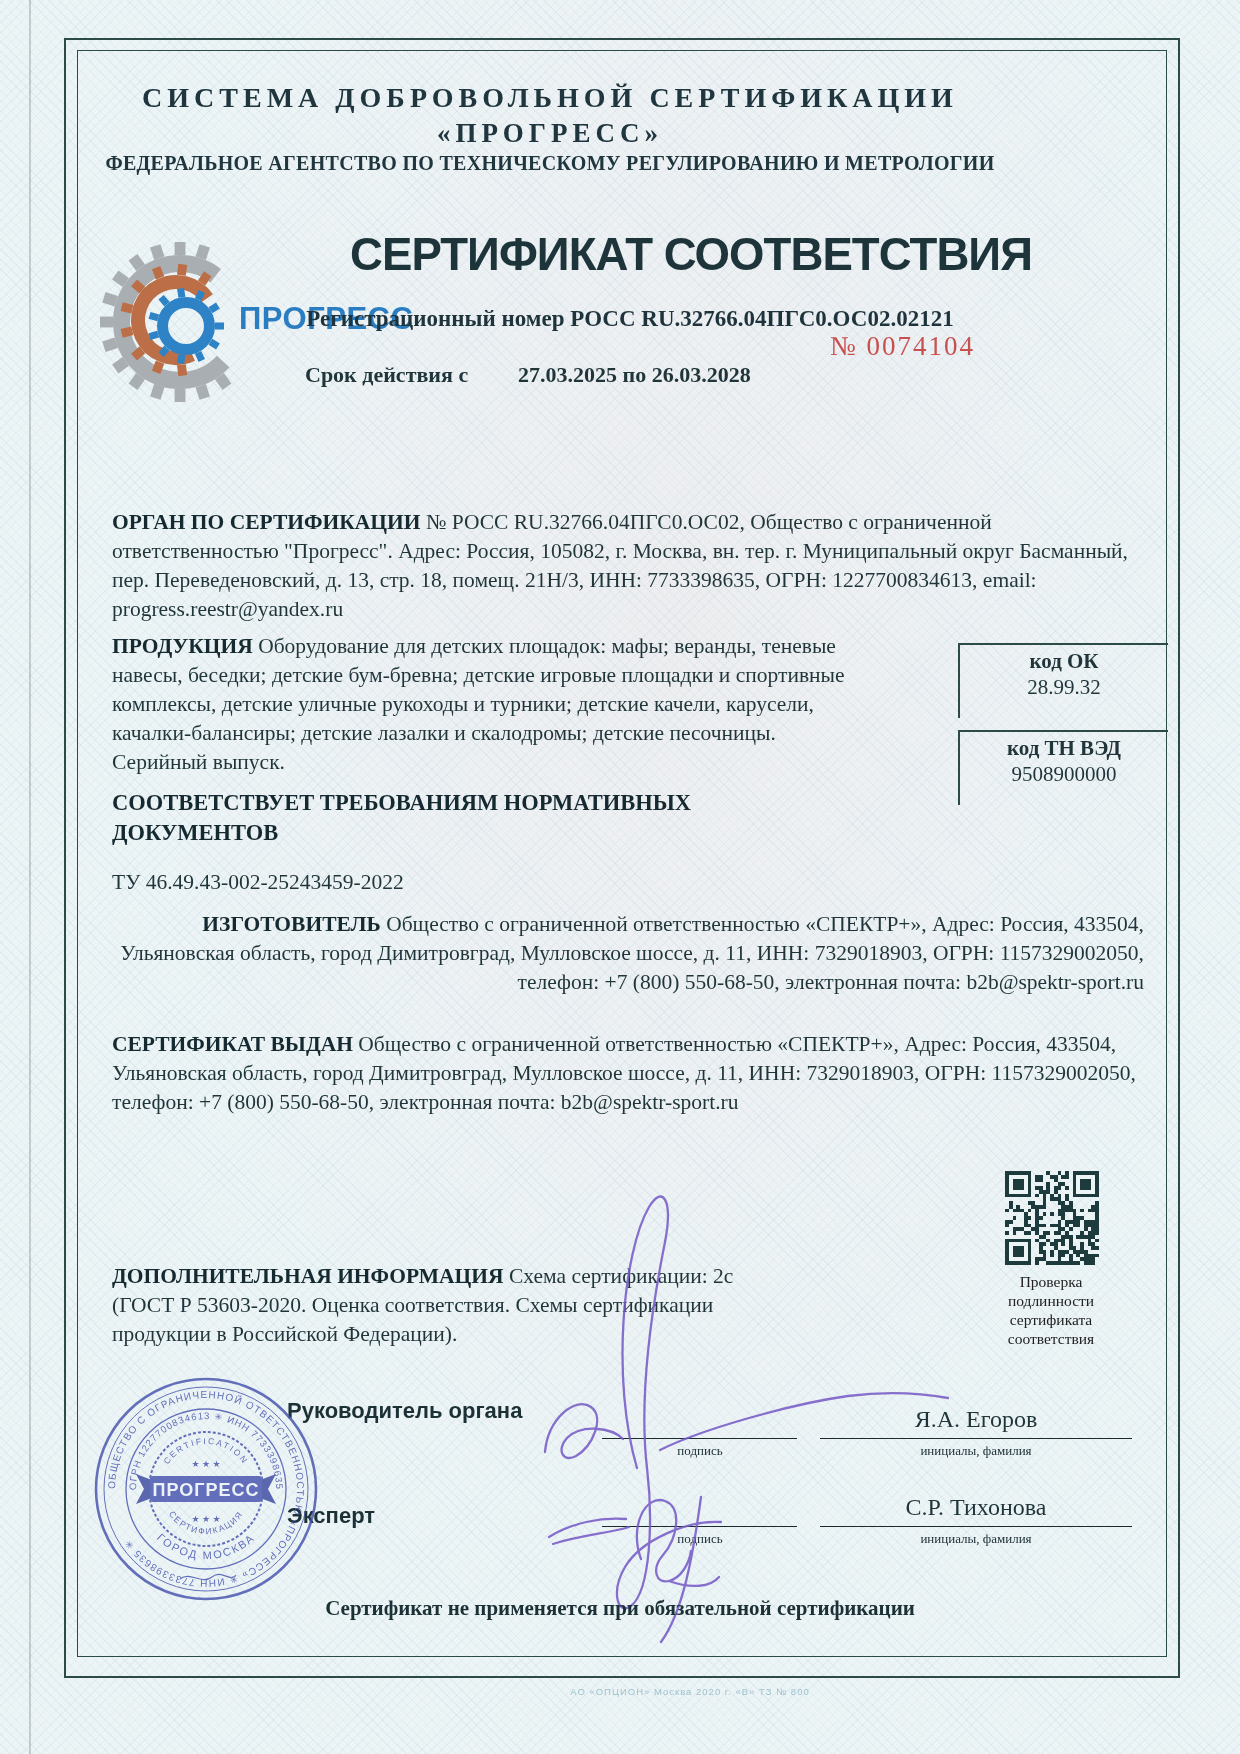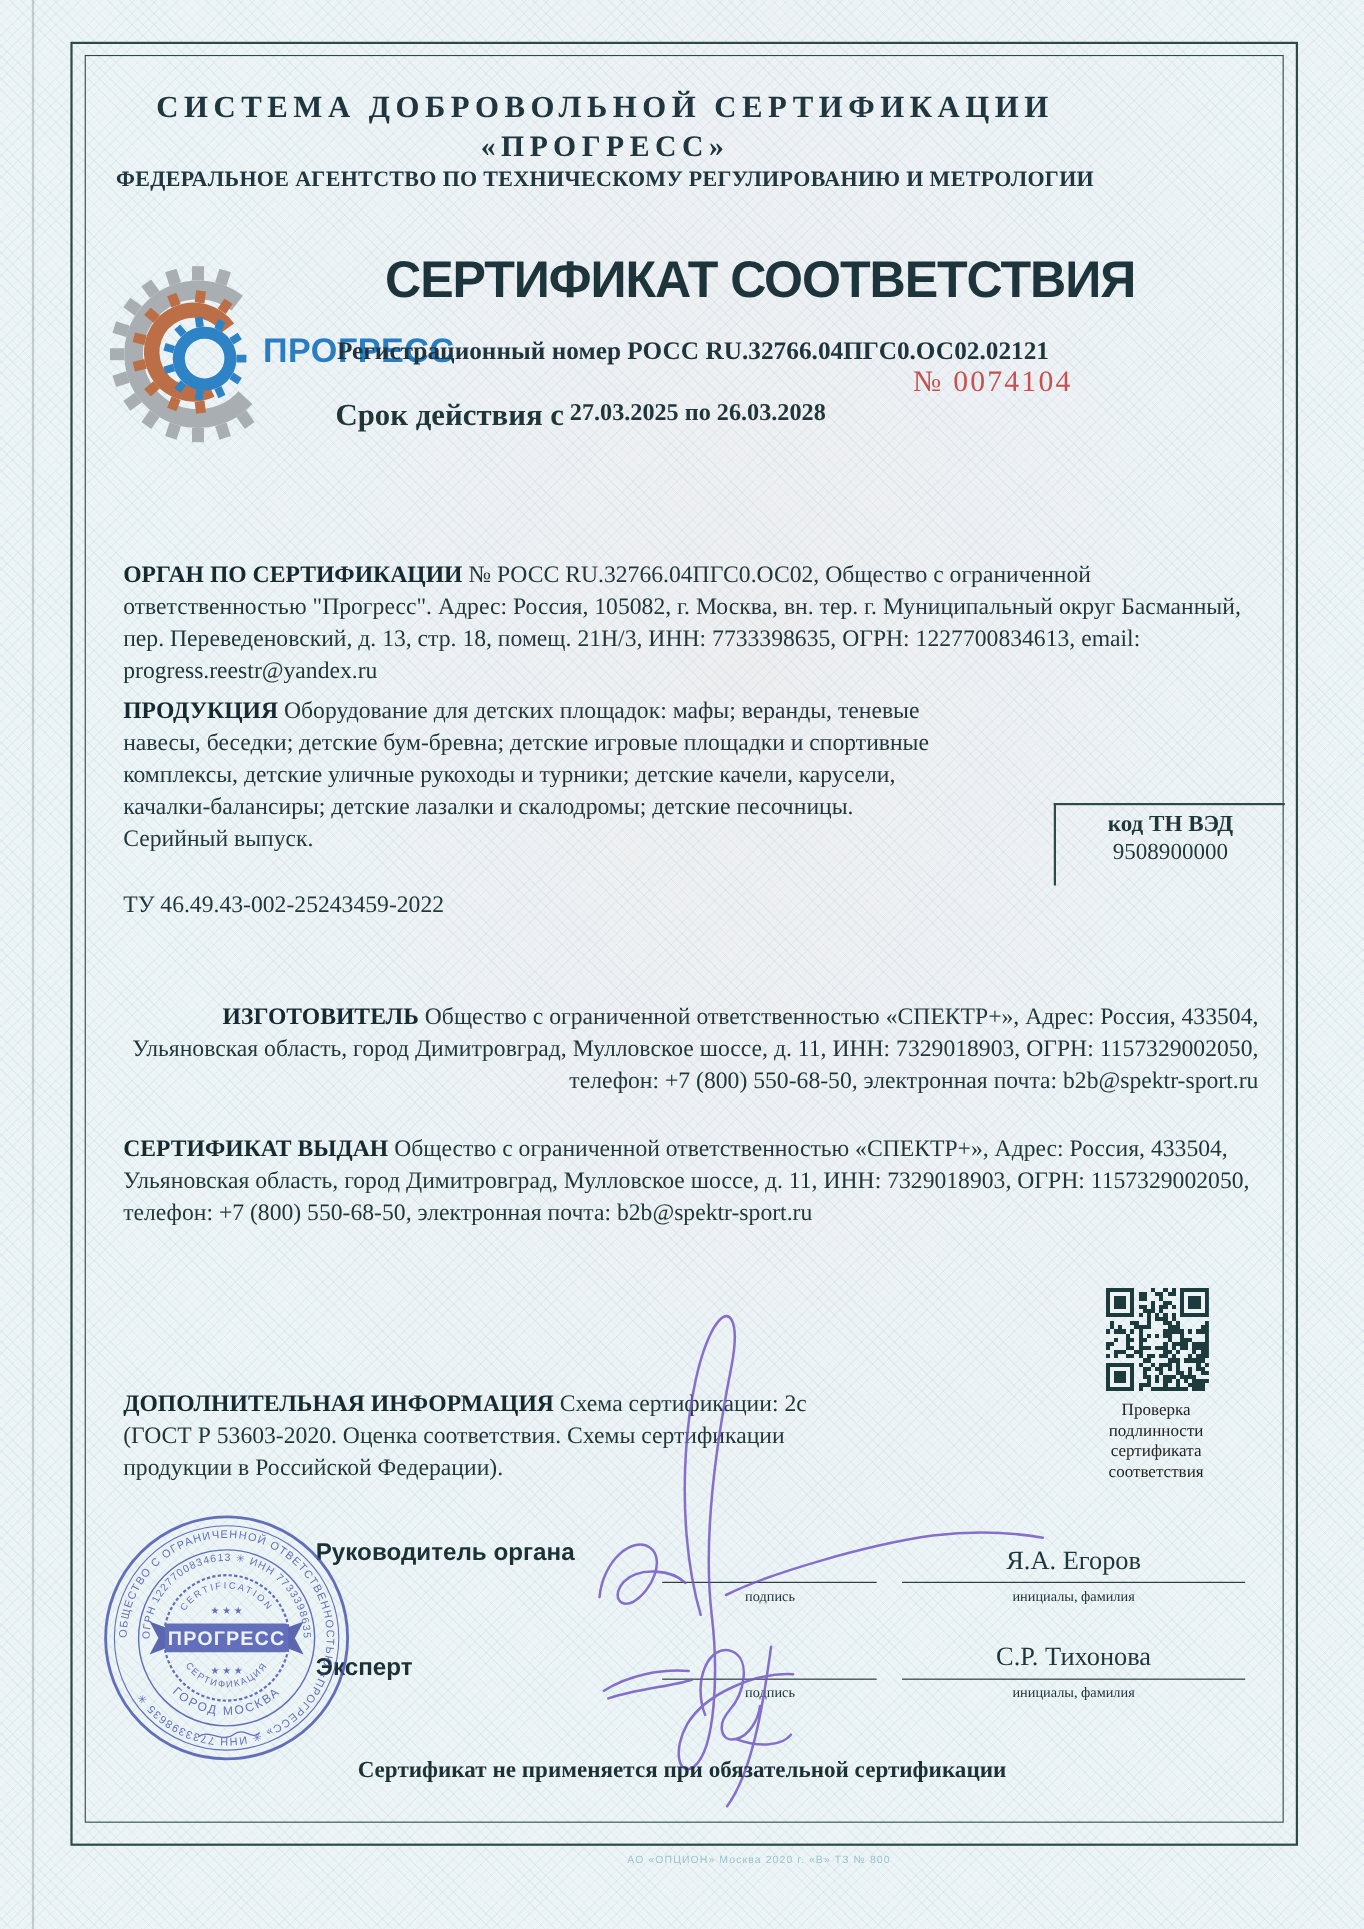--- a/index.html
+++ b/index.html
@@ -28,21 +28,21 @@
   .hdr3{top:152px;font-size:20px;letter-spacing:0.3px;}
 
   .title{
     left:350px;top:226px;width:700px;text-align:center;
     font-family:"Liberation Sans",sans-serif;font-weight:bold;
     font-size:47px;letter-spacing:-1px;color:#1d343a;
     transform:scaleX(.97);transform-origin:left center;white-space:nowrap;
   }
   .regline{left:175px;top:306px;width:910px;text-align:center;font-weight:bold;font-size:23px;color:#1e333b;}
   .certno{left:830px;top:331px;width:170px;font-size:27px;letter-spacing:2px;color:#c8504e;white-space:nowrap;}
-  .validity-label{left:305px;top:362px;font-weight:bold;font-size:28px;}
+  .validity-label{left:305px;top:362px;font-weight:bold;font-size:22px;}
   .validity-dates{left:518px;top:362px;font-weight:bold;font-size:22px;}
 
   .para{font-size:21.5px;line-height:29px;color:#1f353a;margin-top:20px;}
   .para b{color:#152a30;}
   .lblline{font-weight:bold;font-size:22px;color:#152a30;}
 
   .codebox{left:958px;width:208px;border-top:2px solid #2b4a48;border-left:2px solid #2b4a48;
     text-align:center;padding-top:3px;font-size:21px;line-height:26px;}
   .codebox .cb-l{font-weight:bold;}
 
@@ -126,26 +126,31 @@
   <div class="abs para" style="left:112px;top:488px;width:1032px;">
     <b>ОРГАН ПО СЕРТИФИКАЦИИ</b>
     <span>№ РОСС RU.32766.04ПГС0.ОС02, Общество с ограниченной ответственностью "Прогресс". Адрес: Россия, 105082, г. Москва, вн. тер. г. Муниципальный округ Басманный, пер. Переведеновский, д. 13, стр. 18, помещ. 21Н/3, ИНН: 7733398635, ОГРН: 1227700834613, email: progress.reestr@yandex.ru</span>
   </div>
 
   <div class="abs para" style="left:112px;top:612px;width:752px;">
     <b>ПРОДУКЦИЯ</b>
     <span>Оборудование для детских площадок: мафы; веранды, теневые навесы, беседки; детские бум-бревна; детские игровые площадки и спортивные комплексы, детские уличные рукоходы и турники; детские качели, карусели, качалки-балансиры; детские лазалки и скалодромы; детские песочницы. Серийный выпуск.</span>
   </div>
 
+  <div class="abs codebox ser" style="top:643px;height:70px;">
+    <div class="cb-l">код  ОК</div>
+    <div>28.99.32</div>
+  </div>
   <div class="abs codebox ser" style="top:730px;height:70px;">
     <div class="cb-l">код ТН ВЭД</div>
     <div>9508900000</div>
   </div>
 
   <div class="abs" style="left:112px;top:788px;">
+    <div class="lblline" style="width:640px;font-size:22.5px;line-height:30px;">СООТВЕТСТВУЕТ ТРЕБОВАНИЯМ НОРМАТИВНЫХ ДОКУМЕНТОВ</div>
     <div class="para">ТУ 46.49.43-002-25243459-2022</div>
   </div>
 
   <div class="abs para" style="left:112px;top:890px;width:1032px;text-align:right;">
     <b>ИЗГОТОВИТЕЛЬ</b>
     <span>Общество с ограниченной ответственностью «СПЕКТР+», Адрес: Россия, 433504, Ульяновская область, город Димитровград, Мулловское шоссе, д. 11, ИНН: 7329018903, ОГРН: 1157329002050, телефон: +7 (800) 550-68-50, электронная почта: b2b@spektr-sport.ru</span>
   </div>
 
   <div class="abs para" style="left:112px;top:1010px;width:1032px;">
     <b>СЕРТИФИКАТ ВЫДАН</b>

